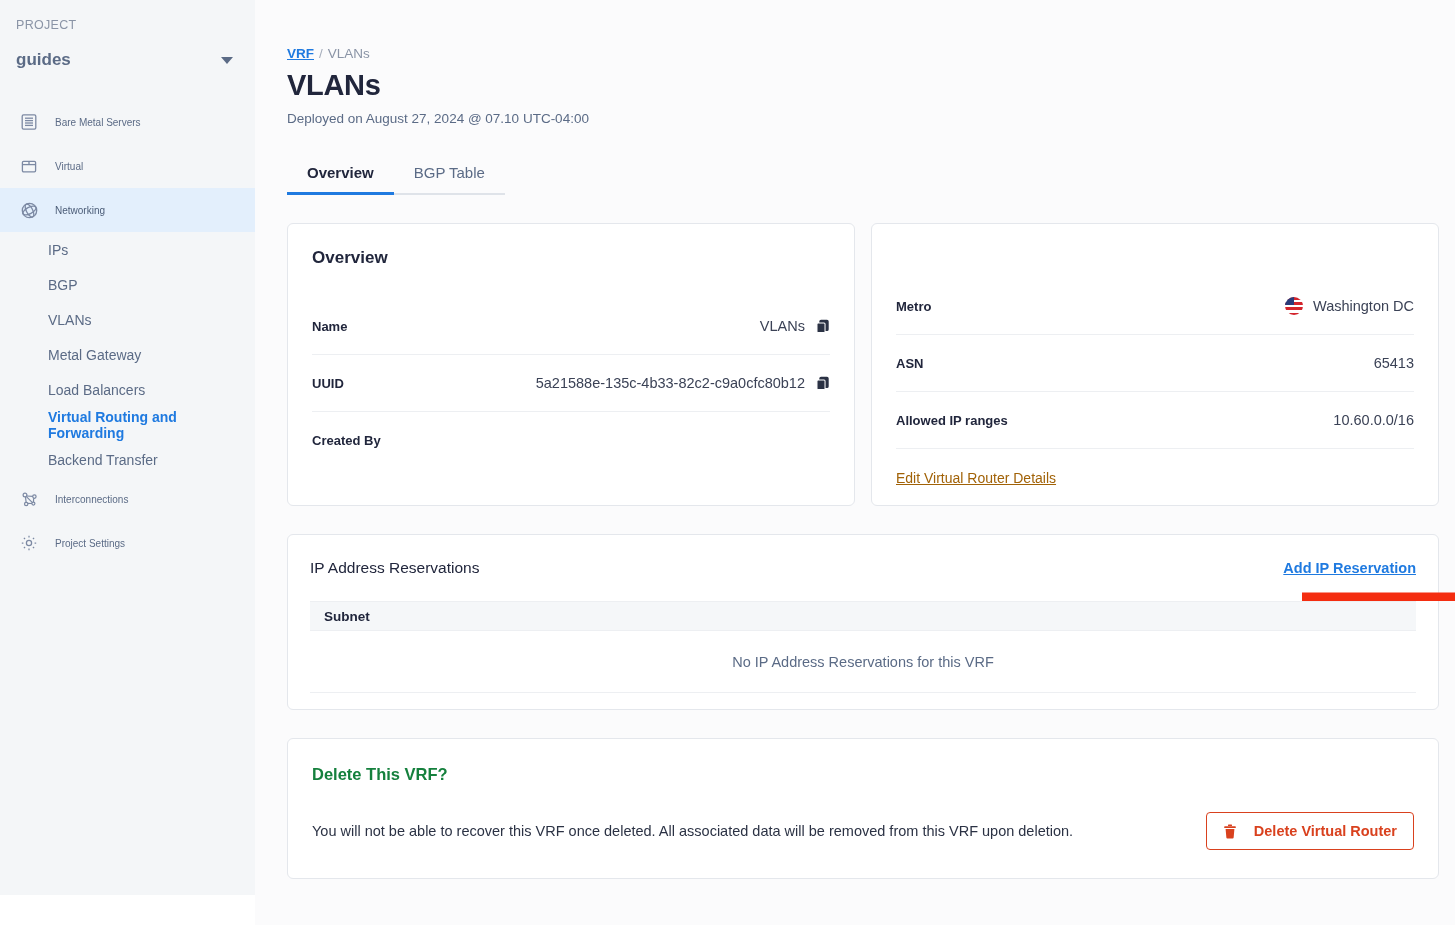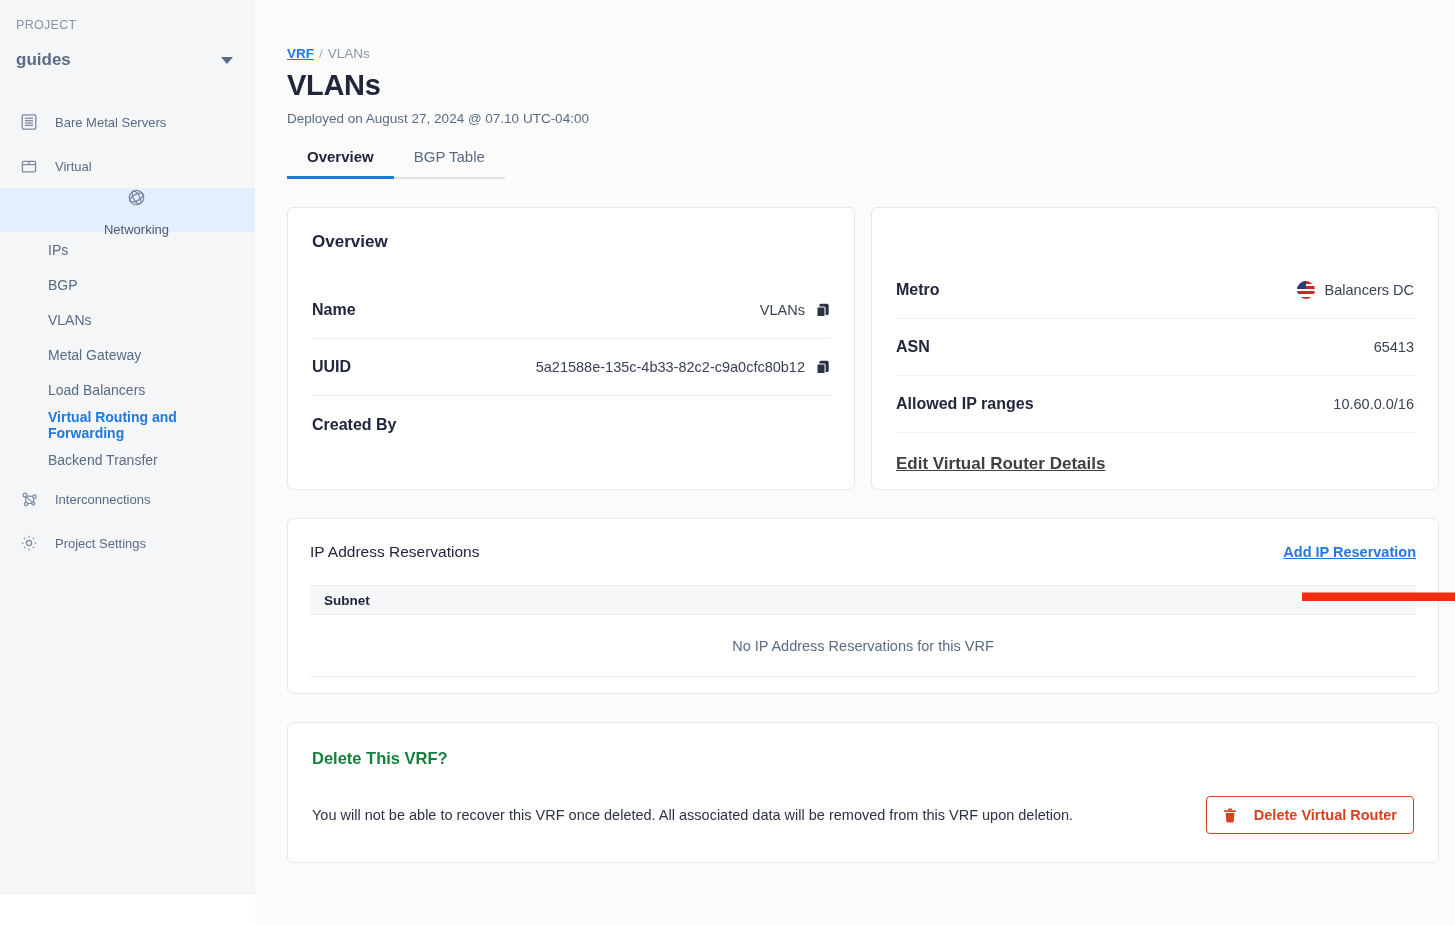--- a/index.html
+++ b/index.html
@@ -28,23 +28,23 @@
     padding: 0 22px 0 16px; height: 28px; margin-bottom: 26px; cursor: pointer;
   }
   .project-name { font-size: 17px; font-weight: bold; color: #5b6b86; }
   .caret { width: 0; height: 0; border-left: 6px solid transparent;
            border-right: 6px solid transparent; border-top: 7px solid #5b6b86; }
 
   .nav-group { background: #f4f6f8; }
   .nav-item {
     display: flex; align-items: center; gap: 15px;
     height: 44px; padding-left: 18px; cursor: pointer;
-    font-size: 13px; color: #5b6b86; font-weight: 500;
-  }
-  .nav-item.active { background: #e3effc; color: #4b5c77; flex-direction: column; }
+    font-size: 10px; color: #5b6b86; font-weight: 500;
+  }
+  .nav-item.active { background: #e3effc; color: #4b5c77; }
   .nav-icon { width: 22px; height: 22px; display: flex; align-items: center; justify-content: center; color: #7c89a3; }
   .nav-icon svg { display: block; }
 
   .subnav { background: #f4f6f8; }
   .subnav-item {
     height: 35px; display: flex; align-items: center;
     padding-left: 48px; font-size: 14px; color: #5b6b86; cursor: pointer;
   }
   .subnav-item.current { color: #1f7ae0; font-weight: bold; }
 
@@ -54,21 +54,21 @@
     padding: 46px 0 0 0; overflow: hidden; position: relative;
   }
   .main-inner { padding-left: 32px; padding-right: 14px; }
 
   .breadcrumb { font-size: 13.5px; color: #8a94a6; margin-bottom: 8px; }
   .breadcrumb a { color: #1f7ae0; text-decoration: underline; font-weight: bold; }
   .breadcrumb .sep { margin: 0 5px; color: #a6aebc; }
   .breadcrumb .crumb-current { color: #8a94a6; }
 
   .page-title { font-size: 29px; font-weight: bold; color: #21263c; letter-spacing: -0.3px; margin-bottom: 9px; }
-  .deployed { font-size: 13.5px; color: #5b6b86; margin-bottom: 22px; }
+  .deployed { font-size: 13.5px; color: #5b6b86; margin-bottom: 38px; }
 
   .tabs { display: flex; gap: 0; margin-bottom: 28px; }
   .tab {
     font-size: 15px; padding: 0 20px 11px 20px; cursor: pointer;
     color: #5b6b86;
   }
   .tab.active { color: #21263c; font-weight: bold; border-bottom: 3px solid #1f7ae0; }
   .tab.inactive { border-bottom: 2px solid #dfe3e9; }
 
   .card {
@@ -78,35 +78,35 @@
   .card-left { flex: 0 0 568px; height: 283px; padding: 24px 24px 0 24px; }
   .card-right { flex: 0 0 568px; height: 283px; padding: 24px 24px 0 24px; }
 
   .card-title { font-size: 17px; font-weight: bold; color: #21263c; margin-bottom: 30px; }
 
   .kv {
     display: flex; align-items: center; justify-content: space-between;
     height: 57px; border-bottom: 1px solid #edeff2;
   }
   .kv:last-of-type { border-bottom: 1px solid #edeff2; }
-  .kv-key { font-size: 16px; font-weight: bold; color: #21263c; }
+  .kv-key { font-size: 13px; font-weight: bold; color: #21263c; }
   .kv-val { font-size: 14.5px; color: #3b4256; display: flex; align-items: center; gap: 10px; }
   .copy-ico { color: #2b3244; cursor: pointer; display: flex; }
   .kv.no-border { border-bottom: none; }
 
   .flag {
     width: 18px; height: 18px; border-radius: 50%; overflow: hidden;
     display: inline-block; position: relative; flex: 0 0 18px;
   }
   .flag .stripes { position: absolute; inset: 0;
     background: repeating-linear-gradient(to bottom,#d3242c 0 2.6px,#ffffff 2.6px 5.2px); }
   .flag .canton { position: absolute; left: 0; top: 0; width: 9px; height: 7.8px; background: #2a3b79; }
 
   .edit-link {
-    font-size: 17px; font-weight: bold; color: #404040;
+    font-size: 14px; font-weight: normal; color: #a16207;
     padding-top: 21px; display: inline-block; cursor: pointer;
   }
 
   .wide-card { width: 1152px; }
   .ipres { padding: 24px 22px 16px 22px; margin-bottom: 28px; position: relative; }
   .ipres-head { display: flex; align-items: center; justify-content: space-between; margin-bottom: 24px; }
   .ipres-title { font-size: 15.5px; color: #21263c; }
   .add-link { font-size: 14.5px; font-weight: bold; color: #1f7ae0; cursor: pointer; }
 
   .tbl-head {
@@ -291,21 +291,21 @@
         <div class="card card-right">
           <div style="height:30px"></div>
 
           <div class="kv">
             <span class="kv-key">Metro</span>
             <span class="kv-val">
               <span class="flag">
                 <span class="stripes"></span>
                   <span class="canton"></span>
               </span>
-              <span>Balancers DC</span>
+              <span>Washington DC</span>
             </span>
           </div>
 
           <div class="kv">
             <span class="kv-key">ASN</span>
             <span class="kv-val">65413</span>
           </div>
 
           <div class="kv">
             <span class="kv-key">Allowed IP ranges</span>

